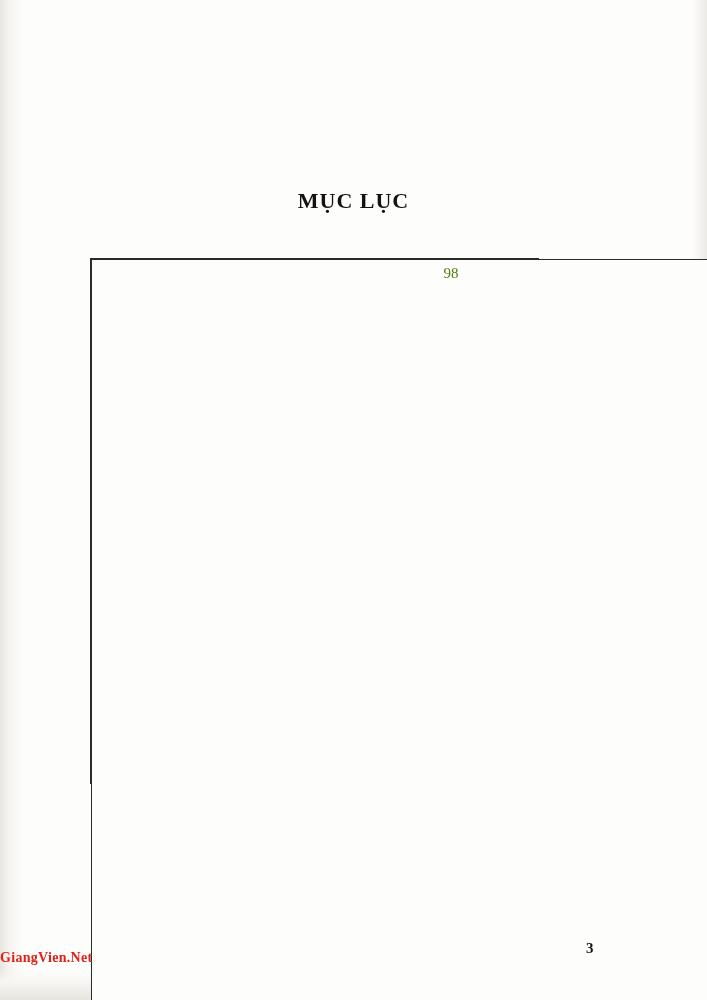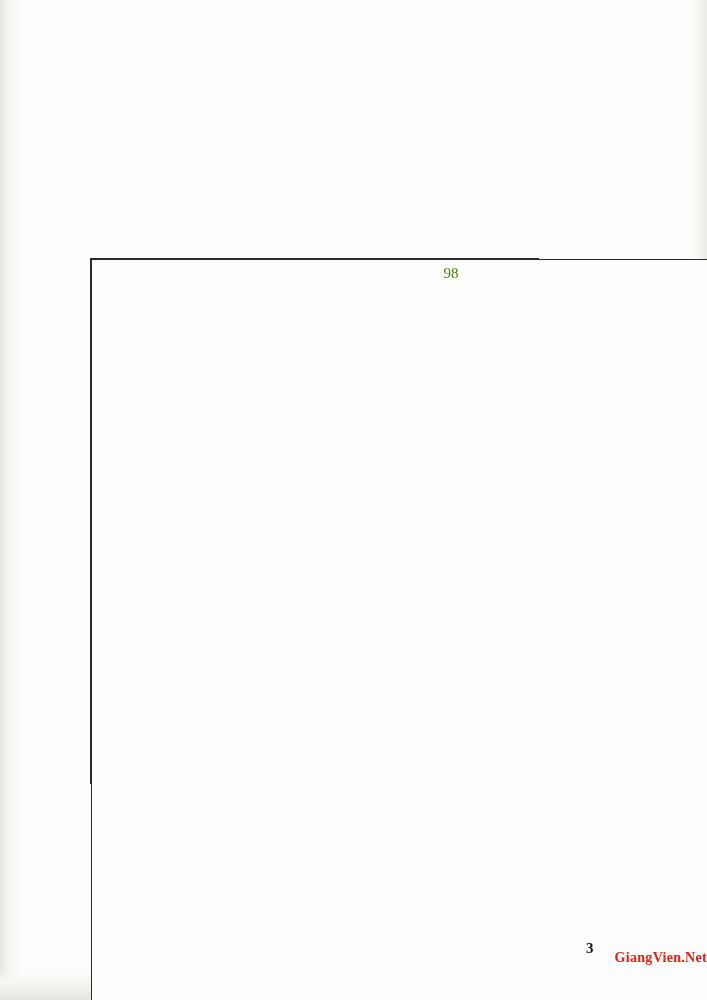--- a/index.html
+++ b/index.html
@@ -108,21 +108,21 @@
   }
   tr.sub td.title {
     font-weight: normal;
     font-size: 15px;
   }
 
   .watermark {
     position: absolute;
     left: 0; top: 950px;
     width: 707px;
-    text-align: right;
+    text-align: left;
     color: #e0211a;
     font-family: "Liberation Serif", serif;
     font-size: 14px;
     font-weight: bold;
     letter-spacing: 0.3px;
   }
   .folio {
     position: absolute;
     left: 586px;
     top: 940px;
@@ -133,20 +133,21 @@
 </style>
 </head>
 <body>
 
 <div class="page">
 
   <div class="edge-left"></div>
   <div class="edge-right"></div>
   <div class="edge-bottom"></div>
 
+  <div class="doc-title">MỤC LỤC</div>
 
   <table class="toc">
     <colgroup>
       <col class="c-stt">
       <col class="c-title">
       <col class="c-page">
     </colgroup>
     <tbody id="toc-body">
       <tr class="header">
         <td class="stt">STT</td>

